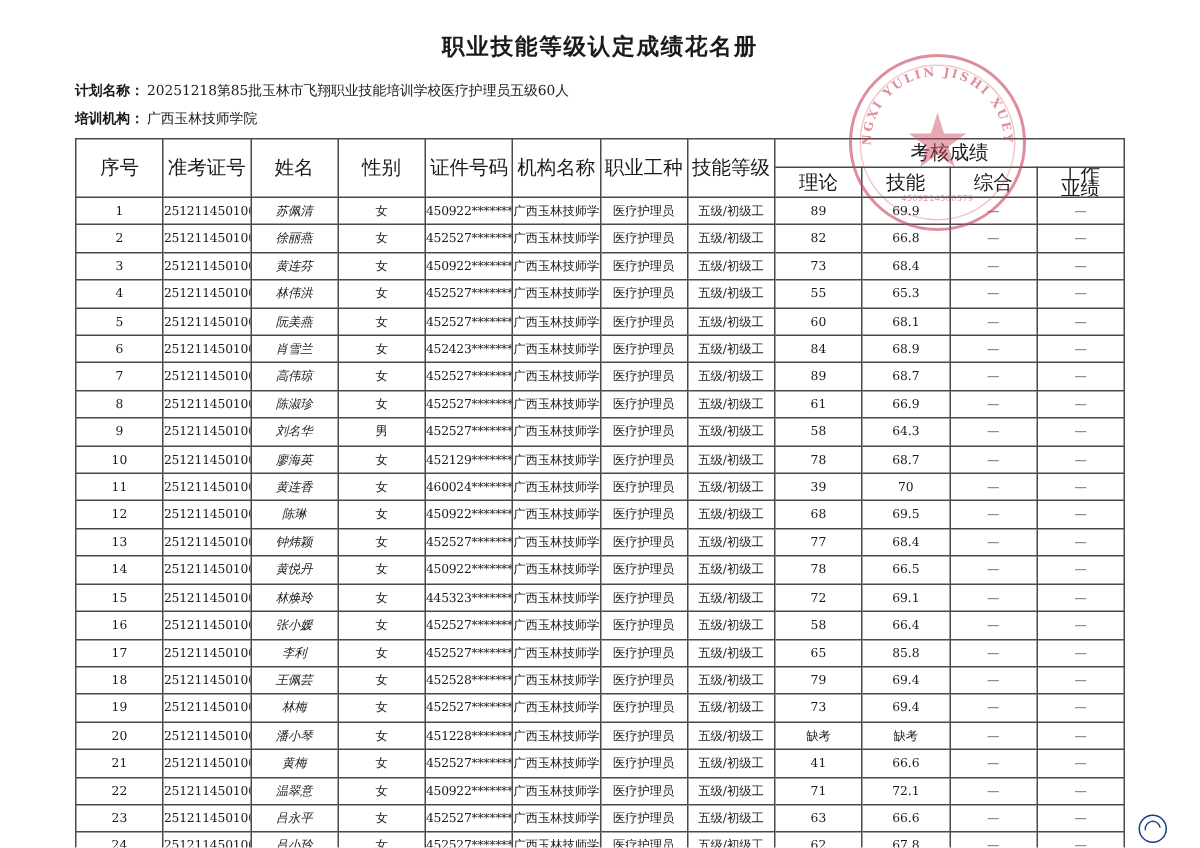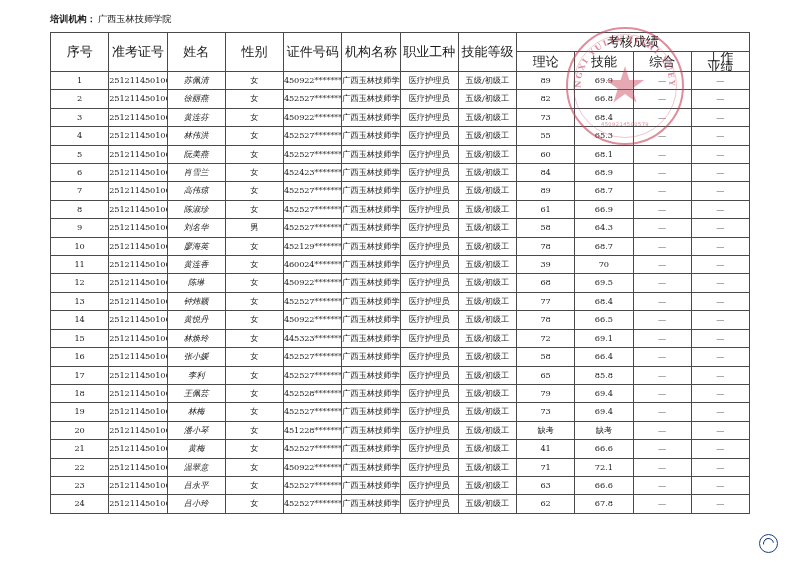--- a/index.html
+++ b/index.html
@@ -195,22 +195,29 @@
     letter-spacing: .1px;
     margin-top: 1px;
     font-family: "DejaVu Sans", sans-serif;
   }
 </style>
 </head>
 <body>
 
 <div class="page">
 
+  <div class="doc-title">职业技能等级认定成绩花名册</div>
 
   <div class="meta-block">
+    <div class="meta-row">
+      <div class="meta-left">
+        <span class="meta-label">计划名称：</span>
+        <span class="meta-value">20251218第85批玉林市飞翔职业技能培训学校医疗护理员五级60人</span>
+      </div>
+    </div>
     <div class="meta-row">
       <div class="meta-right">
         <span class="meta-label">培训机构：</span>
         <span class="meta-value">广西玉林技师学院</span>
       </div>
     </div>
   </div>
 
   <div class="seal">
     <div class="seal-inner"></div>

